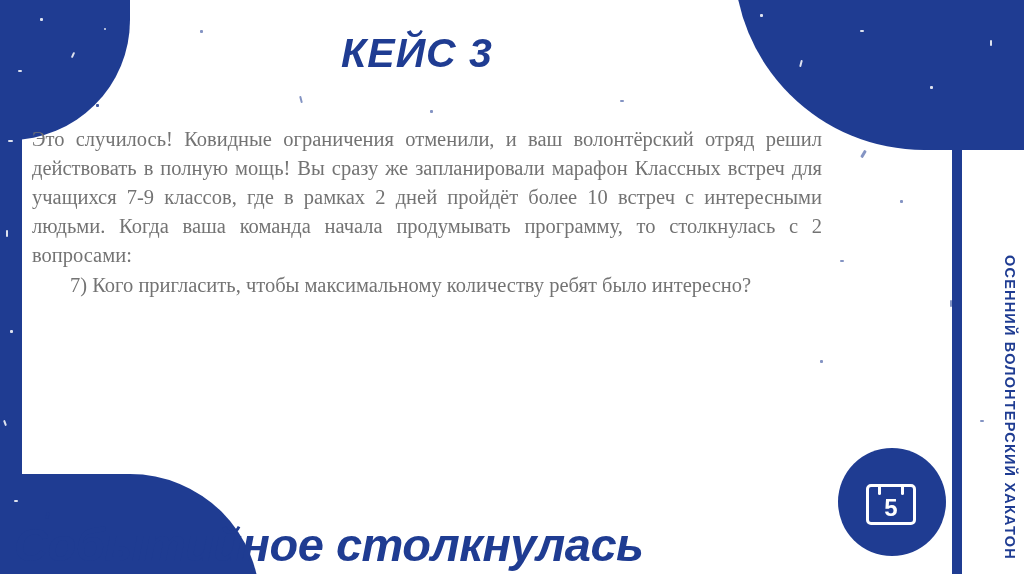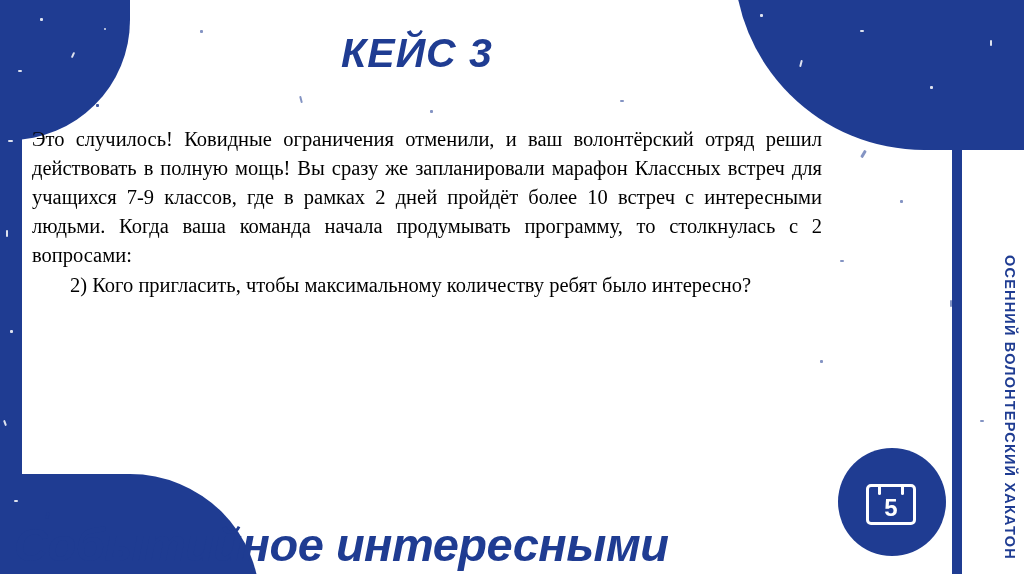--- a/index.html
+++ b/index.html
@@ -103,21 +103,21 @@
 
   
   .body-text {
     position: absolute;
     left: 32px;
     top: 125px;
     width: 790px;
     font-family: "Liberation Serif", serif;
     font-size: 20.5px;
     line-height: 1.42;
-    color: #000000;
+    color: #737373;
     text-align: justify;
     z-index: 6;
   }
   .body-text p {
     margin: 0;
   }
   .body-text p.indent {
     text-indent: 38px;
   }
 
@@ -254,24 +254,24 @@
     <div class="speck dark" style="left:300px; top:96px;  width:2px; height:7px; transform:rotate(-15deg);"></div>
     <div class="speck dark" style="left:430px; top:110px; width:3px; height:3px;"></div>
     <div class="speck dark" style="left:620px; top:100px; width:4px; height:2px;"></div>
     <div class="speck dark" style="left:520px; top:22px;  width:3px; height:3px; background:#ffffff;"></div>
   </div>
 
   <div class="kicker">КЕЙС 3</div>
 
   <div class="body-text">
     <p>Это случилось! Ковидные ограничения отменили, и ваш волонтёрский отряд решил действовать в полную мощь! Вы сразу же запланировали марафон Классных встреч для учащихся 7-9 классов, где в рамках 2 дней пройдёт более 10 встреч с интересными людьми. Когда ваша команда начала продумывать программу, то столкнулась с 2 вопросами:</p>
-    <p class="indent">2) Кого пригласить, чтобы максимальному количеству ребят было интересно?</p>
+    <p class="indent">7) Кого пригласить, чтобы максимальному количеству ребят было интересно?</p>
   </div>
 
-  <div class="main-title">Событийное интересными</div>
+  <div class="main-title">Событийное столкнулась</div>
 
   <div class="vlabel">Осенний волонтерский хакатон</div>
 
   <div class="badge">
     <div class="cal">
       <div class="cal-body"></div>
       <div class="cal-top">
         <div class="cal-ring l"></div>
         <div class="cal-ring r"></div>
       </div>

